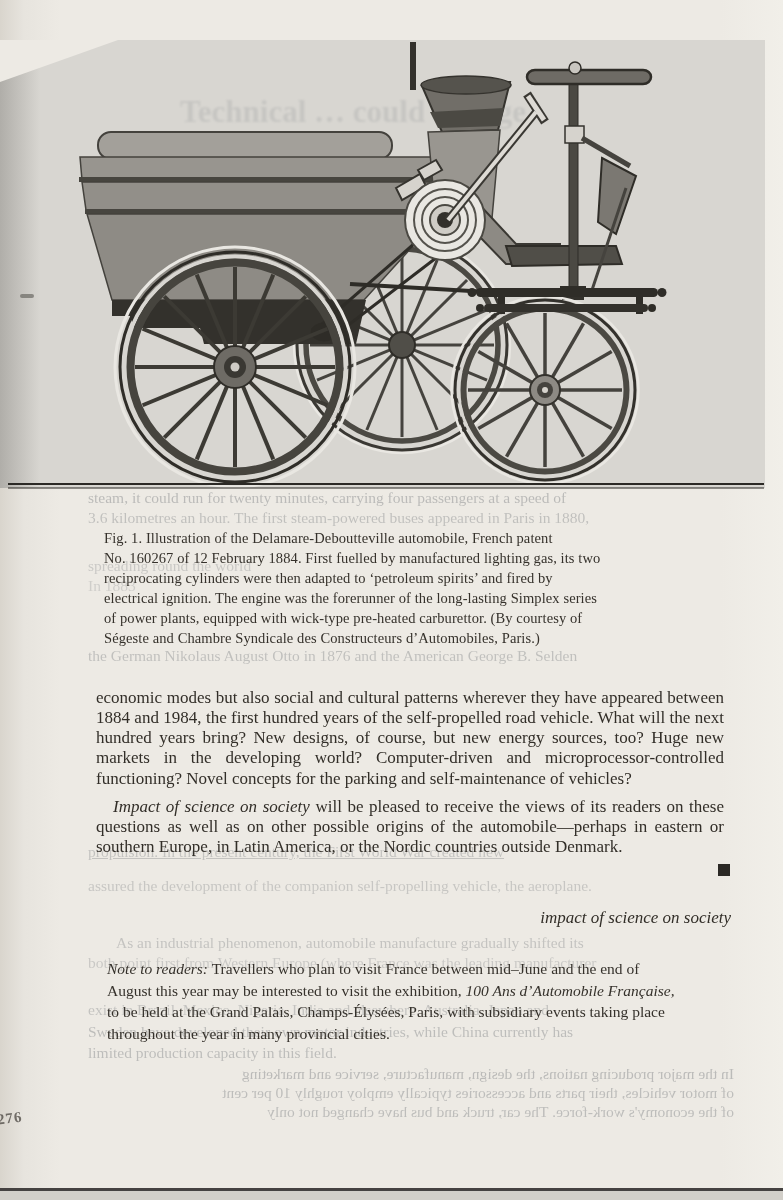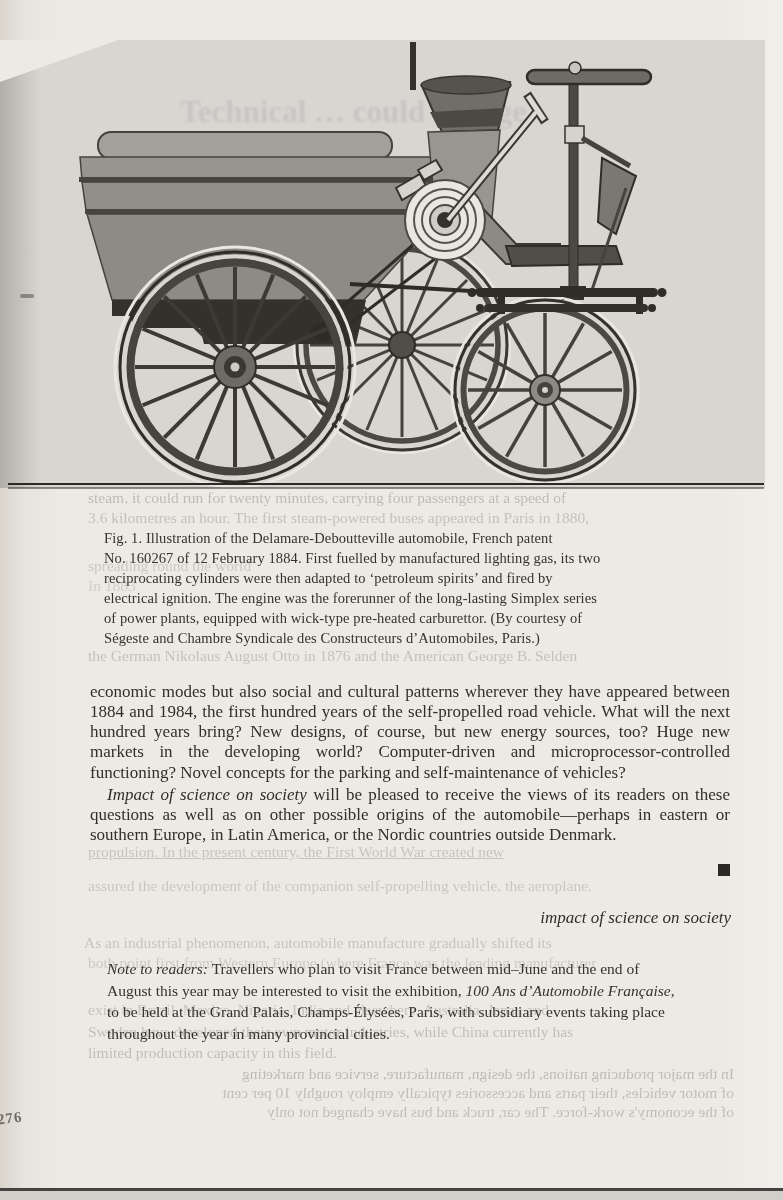--- a/index.html
+++ b/index.html
@@ -10,41 +10,41 @@
   }
   
   .illus{position:absolute; left:0; top:38px; width:783px; height:452px;}
   
   .caption{position:absolute; left:104px; top:528px; font-size:14.5px; line-height:20px;
            color:#35312b; letter-spacing:.1px;}
   .caption div{white-space:nowrap;}
   
   .body-text{position:absolute; left:88px; top:680px; width:644px; font-size:17px;
              line-height:20.15px; text-align:justify; color:#322e28;}
-  .body-text p{margin:2px; padding:0;}
+  .body-text p{margin:8px; padding:0;}
   .body-text p.indent{text-indent:17px;}
   .endmark{position:absolute; left:718px; top:864px; width:12px; height:12px; background:#2b2925;}
   .journal-line{position:absolute; right:52px; top:908px; font-size:17px; font-style:italic; color:#322e28;}
   
   .note{position:absolute; left:107px; top:958px; width:578px; font-size:15.5px;
         line-height:21.5px; color:#35312b;}
   
   .page-num{position:absolute; left:-3px; top:1110px; font-size:15px; font-weight:bold;
             color:#3f3b36; opacity:.7; transform:rotate(-7deg); letter-spacing:1px;}
   
   .scan-bottom-line{position:absolute; left:0; top:1188px; width:783px; height:3px; background:#454241;}
   .scan-bottom-edge{position:absolute; left:0; top:1191px; width:783px; height:9px; background:#d2cfc9;}
   
   .ghost{position:absolute; left:88px; width:646px; font-size:15.5px; line-height:20px;
          color:#5c6167; white-space:nowrap; filter:blur(.5px); pointer-events:none;}
   .ghost.mirror{transform:scaleX(-1); white-space:normal; text-align:justify;}
   .g1{top:488px; opacity:.34;} .g2{top:508px; opacity:.30;} .g3{top:556px; opacity:.24;}
   .g4{top:576px; opacity:.20;} .g5{top:646px; opacity:.30;} .g6{top:666px; opacity:.30;}
   .g7{top:842px; opacity:.28;text-decoration:underline;} .g8{top:892px; opacity:.28;} .g9{top:876px; opacity:.26;}
-  .g10{top:933px; left:84px; opacity:.28;} .g11{top:953px; opacity:.24;}
+  .g10{top:933px; left:116px; opacity:.28;} .g11{top:953px; opacity:.24;}
   .g12{top:1000px; opacity:.28;} .g13{top:1022px; opacity:.32;} .g14{top:1043px; opacity:.32;}
   .g15{top:1064px; opacity:.34;} .g16{top:1083px; opacity:.32;} .g17{top:1102px; opacity:.32;}
   .ghost-headline{filter:blur(1.1px);}
 </style>
 </head>
 <body>
 
 <div class="page">
 
   <svg class="illus" viewBox="0 0 783 452">

